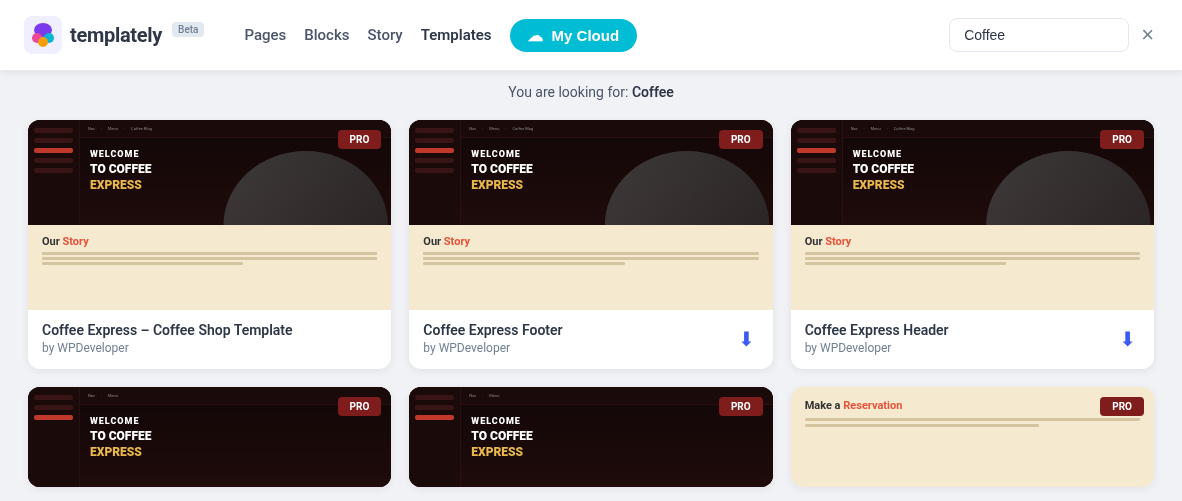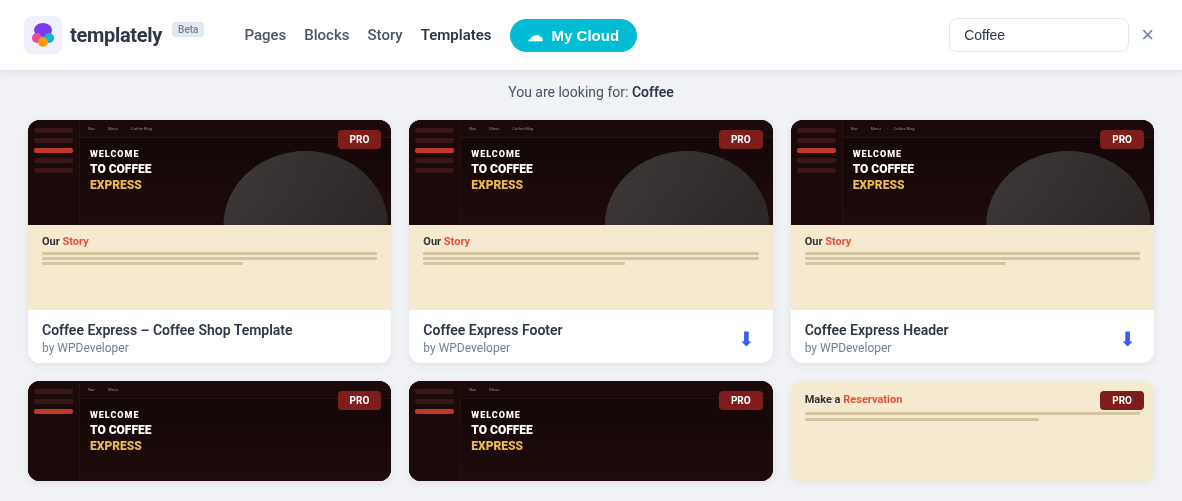--- a/index.html
+++ b/index.html
@@ -248,21 +248,21 @@
       color: #fff;
       font-size: 10px;
       font-weight: 700;
       padding: 4px 12px;
       border-radius: 4px;
       z-index: 2;
     }
 
     
     .card-info {
-      padding: 12px 14px 8px;
+      padding: 12px 14px 14px;
       display: flex;
       align-items: center;
       justify-content: space-between;
     }
     .card-title {
       font-size: 14px;
       font-weight: 600;
       color: #2d3748;
       margin-bottom: 3px;
     }

